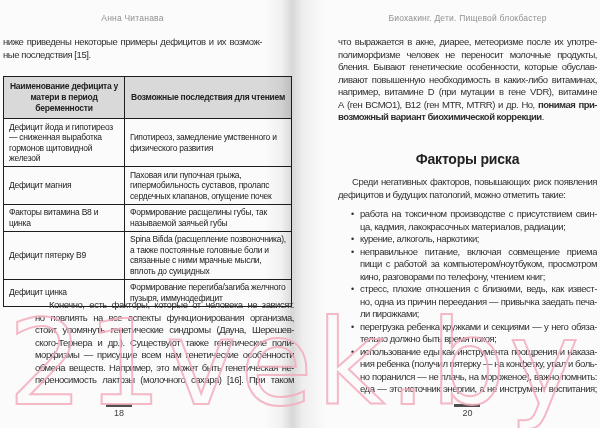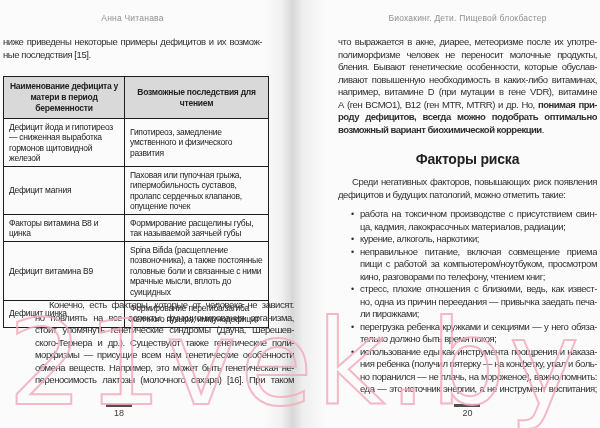--- a/index.html
+++ b/index.html
@@ -29,21 +29,21 @@
   .bodyline b{letter-spacing:-.5px;}
   .j{text-align:justify;text-align-last:justify;white-space:normal;}
   .indent{text-indent:14px;}
   .bl{padding-left:22px;position:relative;}
   .blt{position:absolute;left:13px;top:0;font-size:9px;letter-spacing:0;}
   .section-heading{
     position:absolute;top:151px;left:0;width:100%;text-align:center;
     font-size:14px;font-weight:bold;letter-spacing:-.2px;color:#222;
   }
   table.def-table{
-    position:absolute;top:76px;left:0;width:266px;
+    position:absolute;top:76px;left:0;width:289px;
     border-collapse:collapse;border:1.5px solid #1e1e1e;
     font-size:8.5px;line-height:10.5px;letter-spacing:-.25px;color:#222;
     table-layout:fixed;
   }
   .def-table th{
     background:#d9d9d9;font-weight:bold;text-align:center;
     padding:4px 5px;border:1px solid #1e1e1e;font-size:8.5px;line-height:11px;
   }
   .def-table td{
     padding:2.5px 5px;border:1px solid #1e1e1e;vertical-align:middle;
@@ -102,21 +102,21 @@
           </tr>
           <tr>
             <td class="c1">Дефицит магния</td>
             <td>Паховая или пупочная грыжа, гипермобильность суставов, пролапс сердечных клапанов, опущение почек</td>
           </tr>
           <tr>
             <td class="c1">Факторы витамина В8 и цинка</td>
             <td>Формирование расщелины губы, так называемой заячьей губы</td>
           </tr>
           <tr>
-            <td class="c1">Дефицит витамина В9</td>
+            <td class="c1">Дефицит пятерку В9</td>
             <td>Spina Bifida (расщепление позвоночника), а также постоянные головные боли и связанные с ними мрачные мысли, вплоть до суицидных</td>
           </tr>
           <tr>
             <td class="c1">Дефицит цинка</td>
             <td>Формирование перегиба/загиба желчного пузыря, иммунодефицит</td>
           </tr>
         </tbody>
       </table>
 
     <div class="block para-left">
@@ -138,21 +138,20 @@
   <div class="page-col right">
     <div class="running-head">Биохакинг. Дети. Пищевой блокбастер</div>
 
     <div class="block para1">
         <div class="bodyline j"><span>что выражается в акне, диарее, метеоризме после их употре-</span></div>
         <div class="bodyline j"><span>полиморфизме человек не переносит молочные продукты,</span></div>
         <div class="bodyline j"><span>бления. Бывают генетические особенности, которые обуслав-</span></div>
         <div class="bodyline j"><span>ливают повышенную необходимость в каких-либо витаминах,</span></div>
         <div class="bodyline j"><span>например, витамине D (при мутации в гене VDR), витамине</span></div>
         <div class="bodyline j"><span>А (ген BCMO1), B12 (ген MTR, MTRR) и др. Но, </span><b>понимая при-</b></div>
-        <div class="bodyline j"><b>роду дефицитов, всегда можно подобрать оптимально</b></div>
         <div class="bodyline"><b>возможный вариант биохимической коррекции</b><span>.</span></div>
       </div>
 
     <div class="section-heading">Факторы риска</div>
 
     <div class="block para2">
         <div class="bodyline j indent"><span>Среди негативных факторов, повышающих риск появления</span></div>
         <div class="bodyline"><span>дефицитов и будущих патологий, можно отметить такие:</span></div>
       </div>
 

